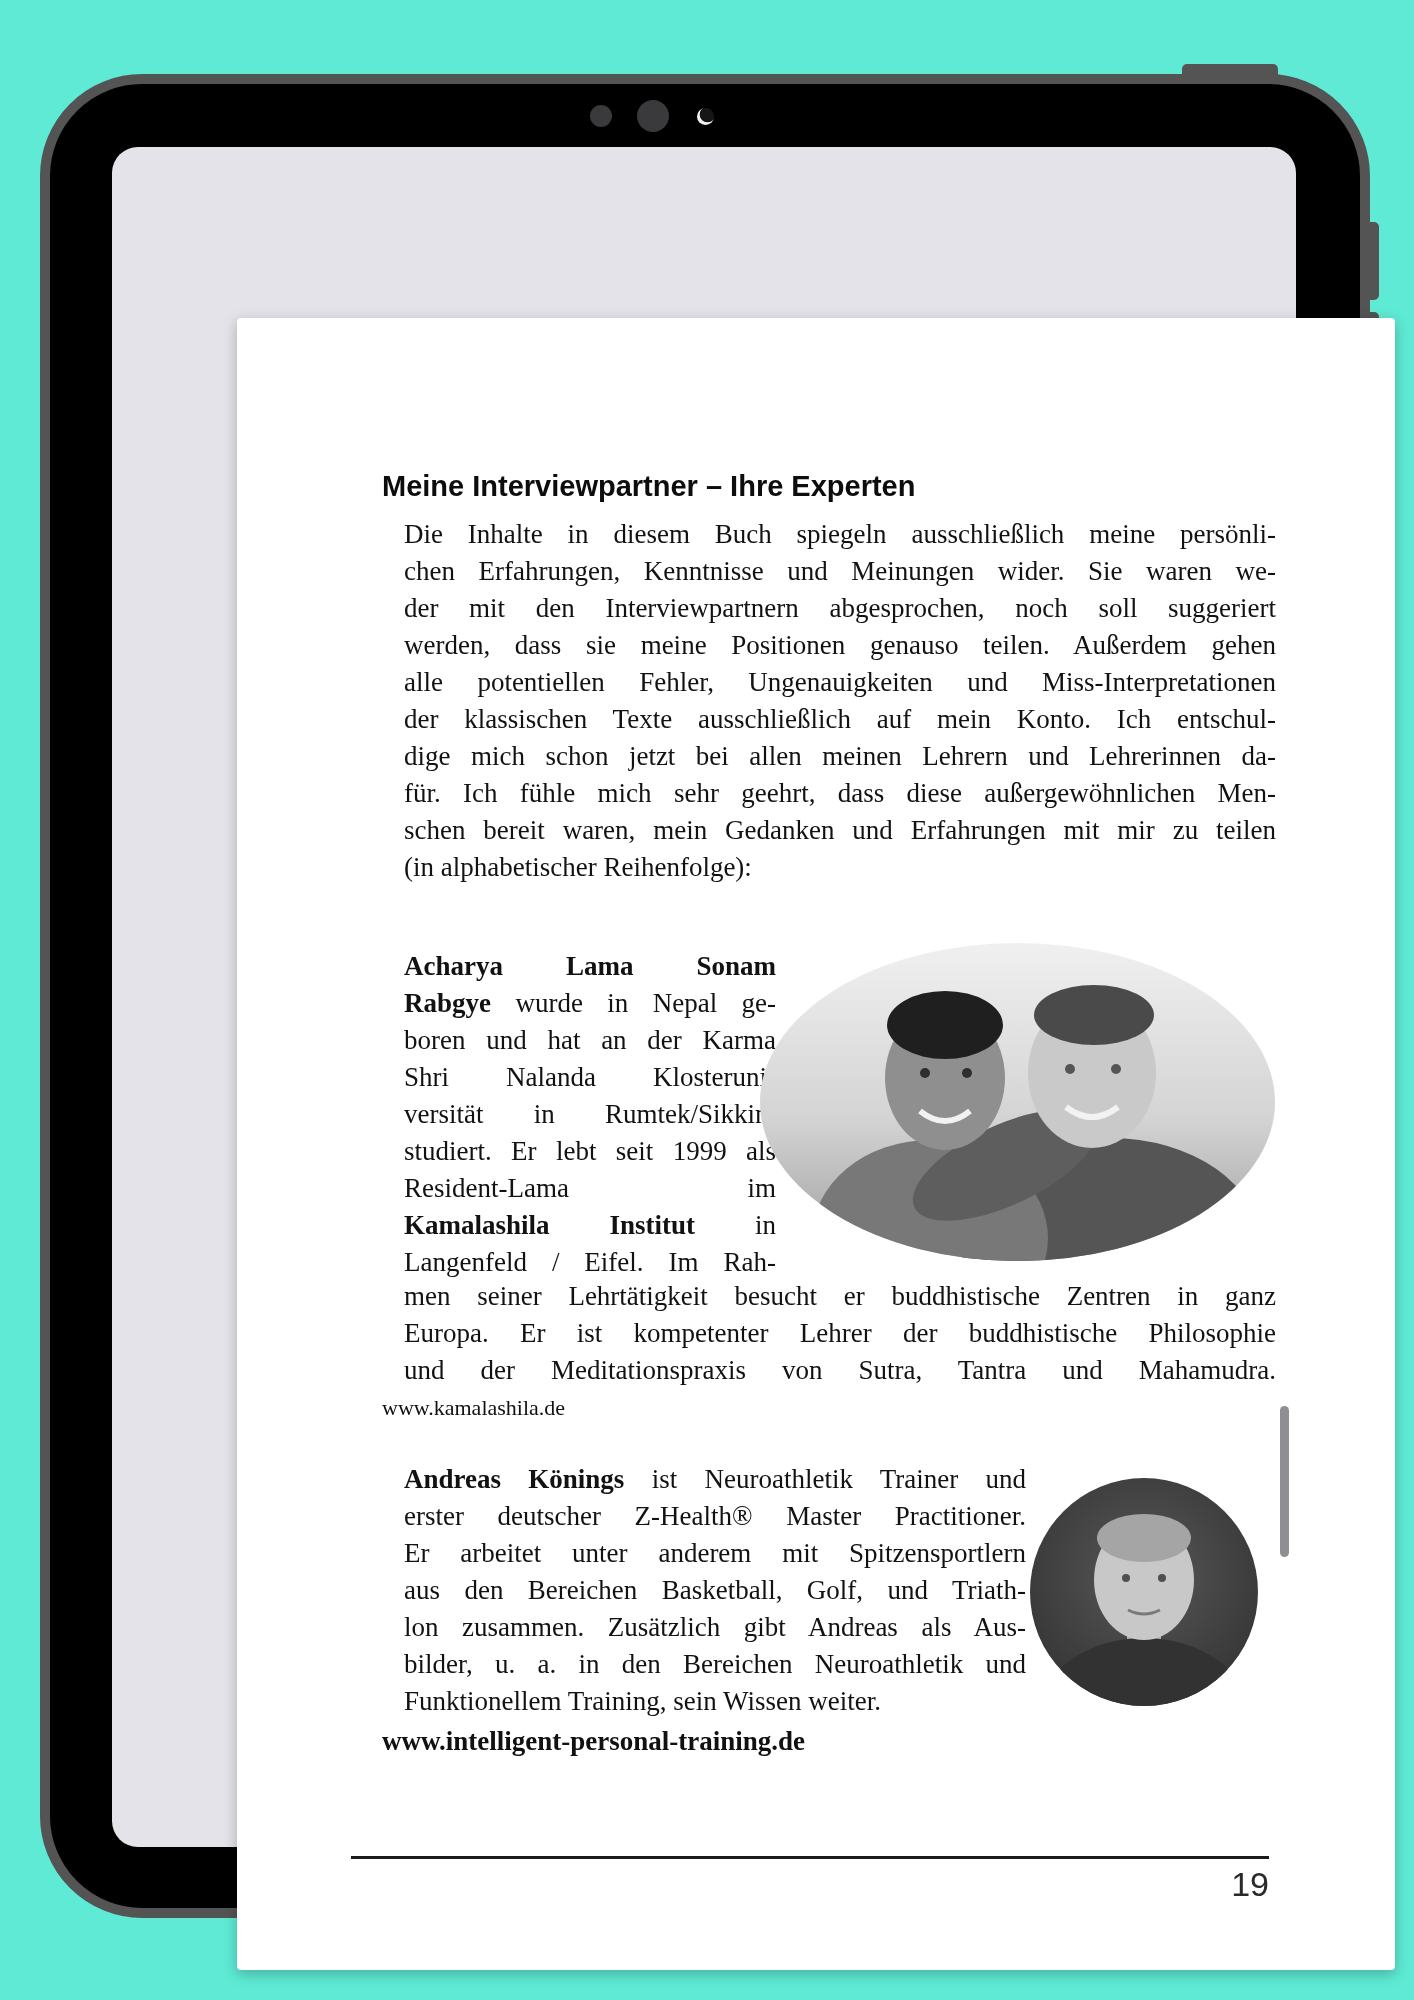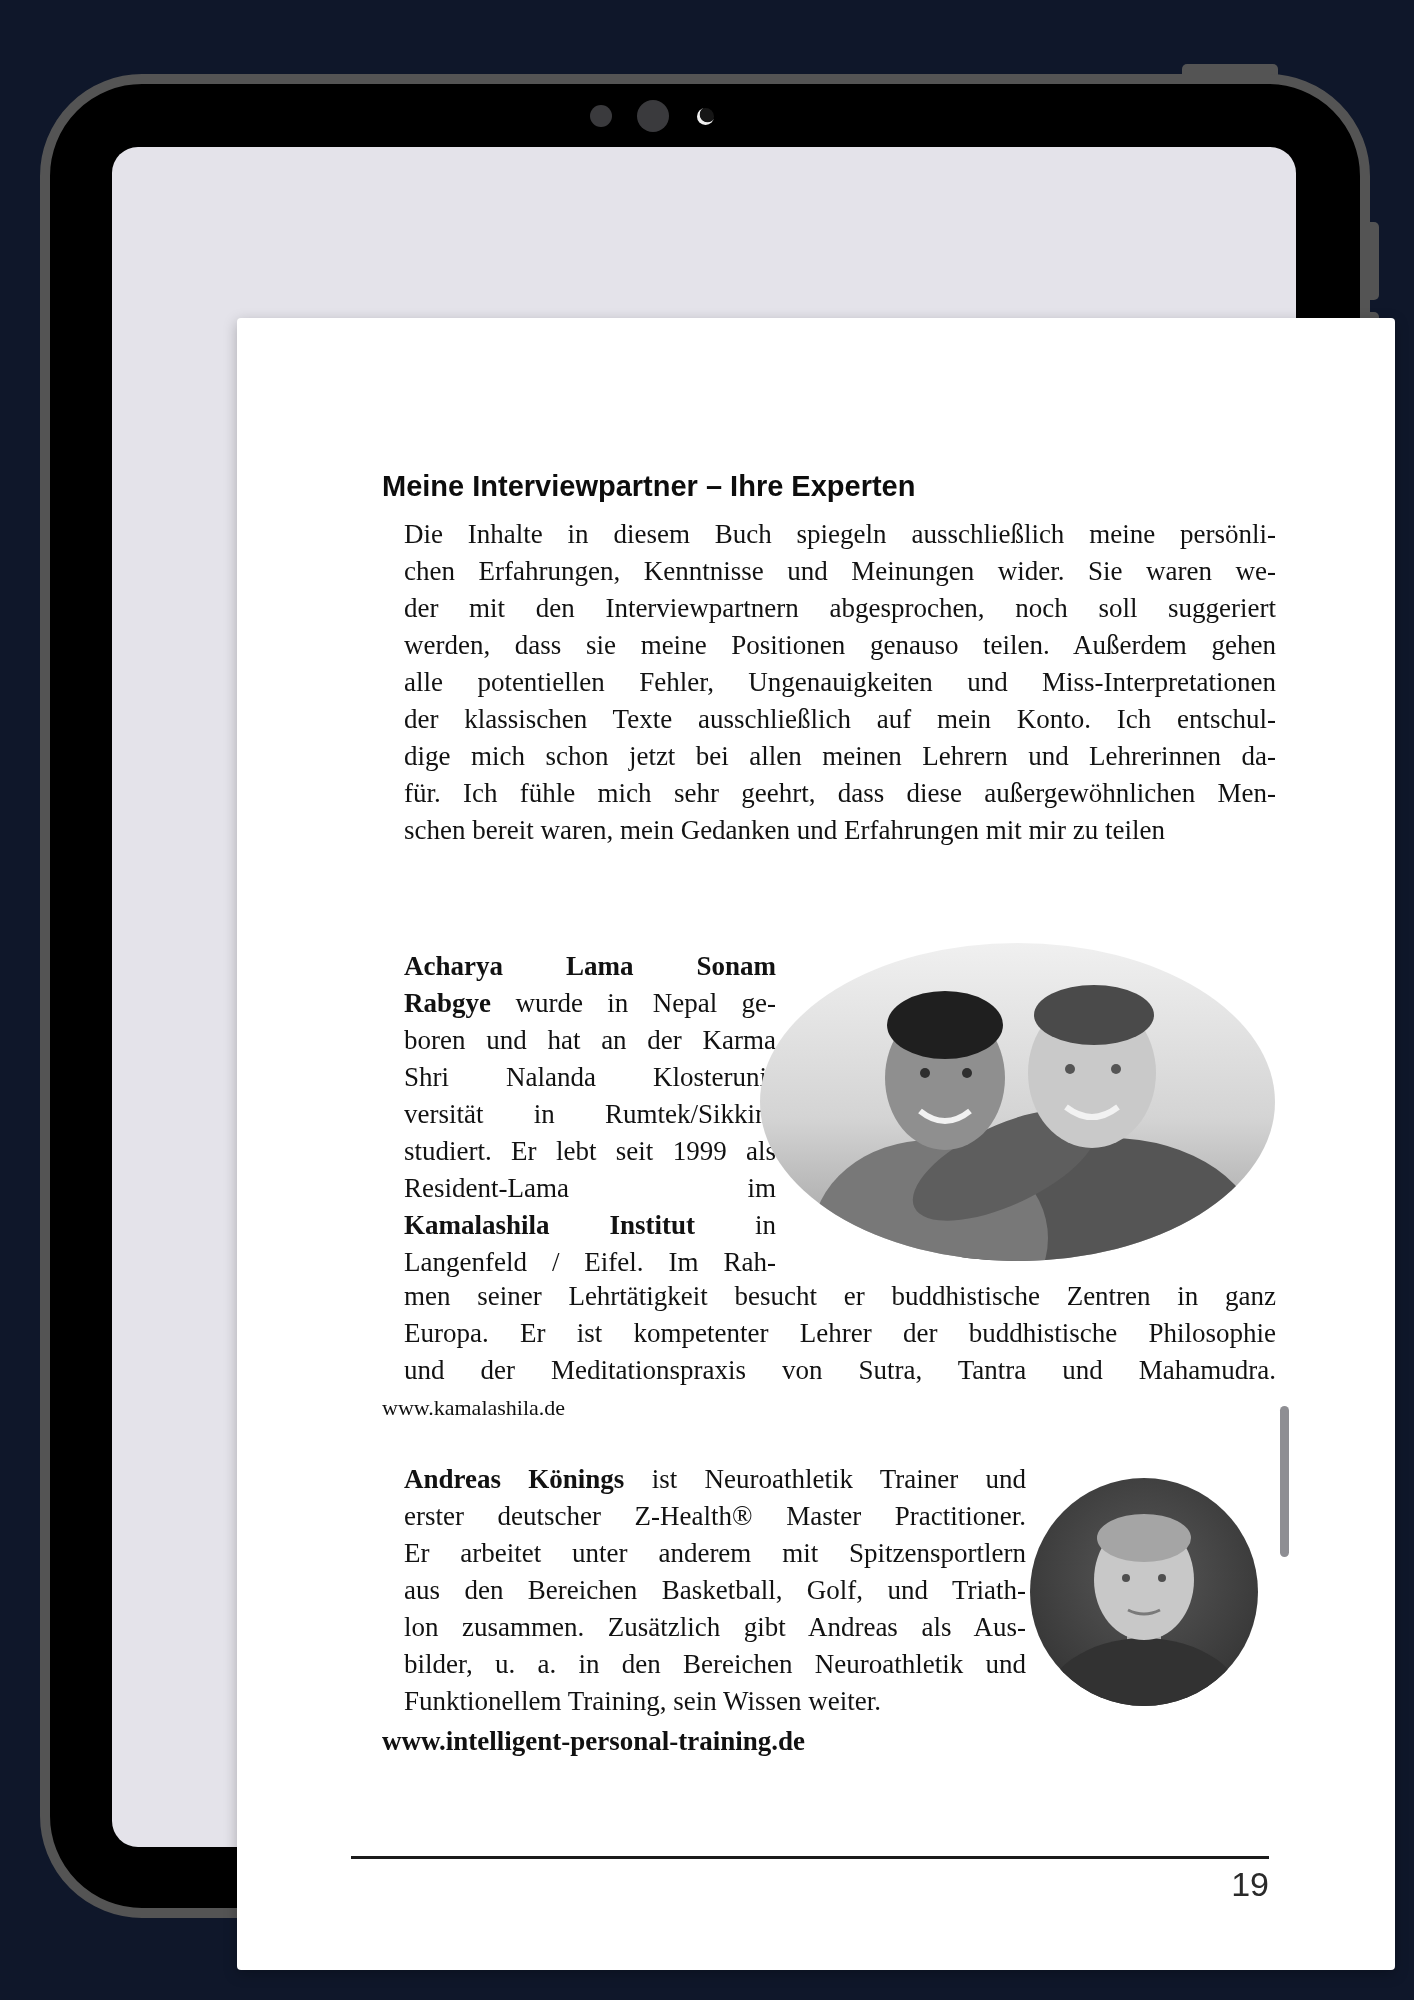--- a/index.html
+++ b/index.html
@@ -1,16 +1,16 @@
 <!DOCTYPE html>
 <html><head>
 <meta charset="utf-8">
 <style>
   html,body{margin:0;padding:0;background:#000;}
-  .stage{position:relative;width:1414px;height:2000px;background:#0f172a;overflow:hidden;
+  .stage{position:relative;width:1414px;height:2000px;background:#5eead4;overflow:hidden;
          font-family:"Liberation Serif",serif;}
   
   .dev-btn{position:absolute;background:#545454;border-radius:5px;}
   .btn-top{left:1182px;top:64px;width:96px;height:18px;}
   .btn-vol-up{left:1360px;top:222px;width:19px;height:78px;}
   .btn-vol-down{left:1360px;top:312px;width:19px;height:86px;}
   .frame{position:absolute;left:40px;top:74px;width:1310px;height:1824px;
          background:#000;border:10px solid #545454;border-radius:102px;}
   .cam{position:absolute;border-radius:50%;}
   .cam1{left:590px;top:105px;width:22px;height:22px;background:#3a3a3d;}
@@ -68,20 +68,21 @@
       <div class="intro body-text jlines last-normal">
           <div class="ln">Die Inhalte in diesem Buch spiegeln ausschließlich meine persönli-</div>
           <div class="ln">chen Erfahrungen, Kenntnisse und Meinungen wider. Sie waren we-</div>
           <div class="ln">der mit den Interviewpartnern abgesprochen, noch soll suggeriert</div>
           <div class="ln">werden, dass sie meine Positionen genauso teilen. Außerdem gehen</div>
           <div class="ln">alle potentiellen Fehler, Ungenauigkeiten und Miss-Interpretationen</div>
           <div class="ln">der klassischen Texte ausschließlich auf mein Konto. Ich entschul-</div>
           <div class="ln">dige mich schon jetzt bei allen meinen Lehrern und Lehrerinnen da-</div>
           <div class="ln">für. Ich fühle mich sehr geehrt, dass diese außergewöhnlichen Men-</div>
           <div class="ln">schen bereit waren, mein Gedanken und Erfahrungen mit mir zu teilen</div>
+          <div class="ln">(in alphabetischer Reihenfolge):</div>
         </div>
 
       <div class="bio1-col body-text jlines">
           <div class="ln"><b>Acharya Lama Sonam</b></div>
           <div class="ln"><b>Rabgye</b> wurde in Nepal ge-</div>
           <div class="ln">boren und hat an der Karma</div>
           <div class="ln">Shri Nalanda Klosteruni-</div>
           <div class="ln">versität in Rumtek/Sikkim</div>
           <div class="ln">studiert. Er lebt seit 1999 als</div>
           <div class="ln">Resident-Lama im</div>

